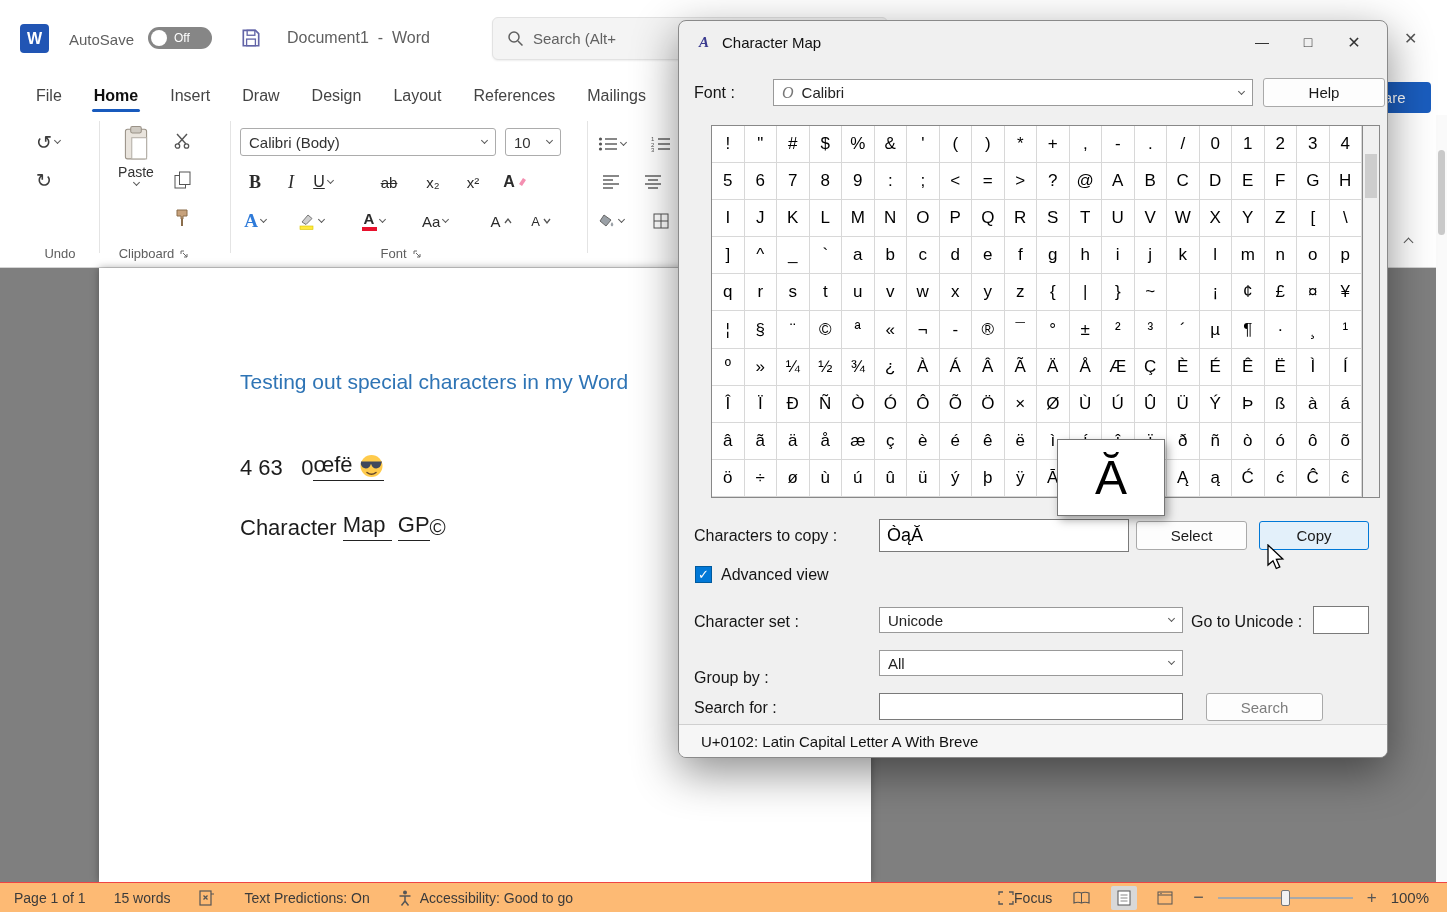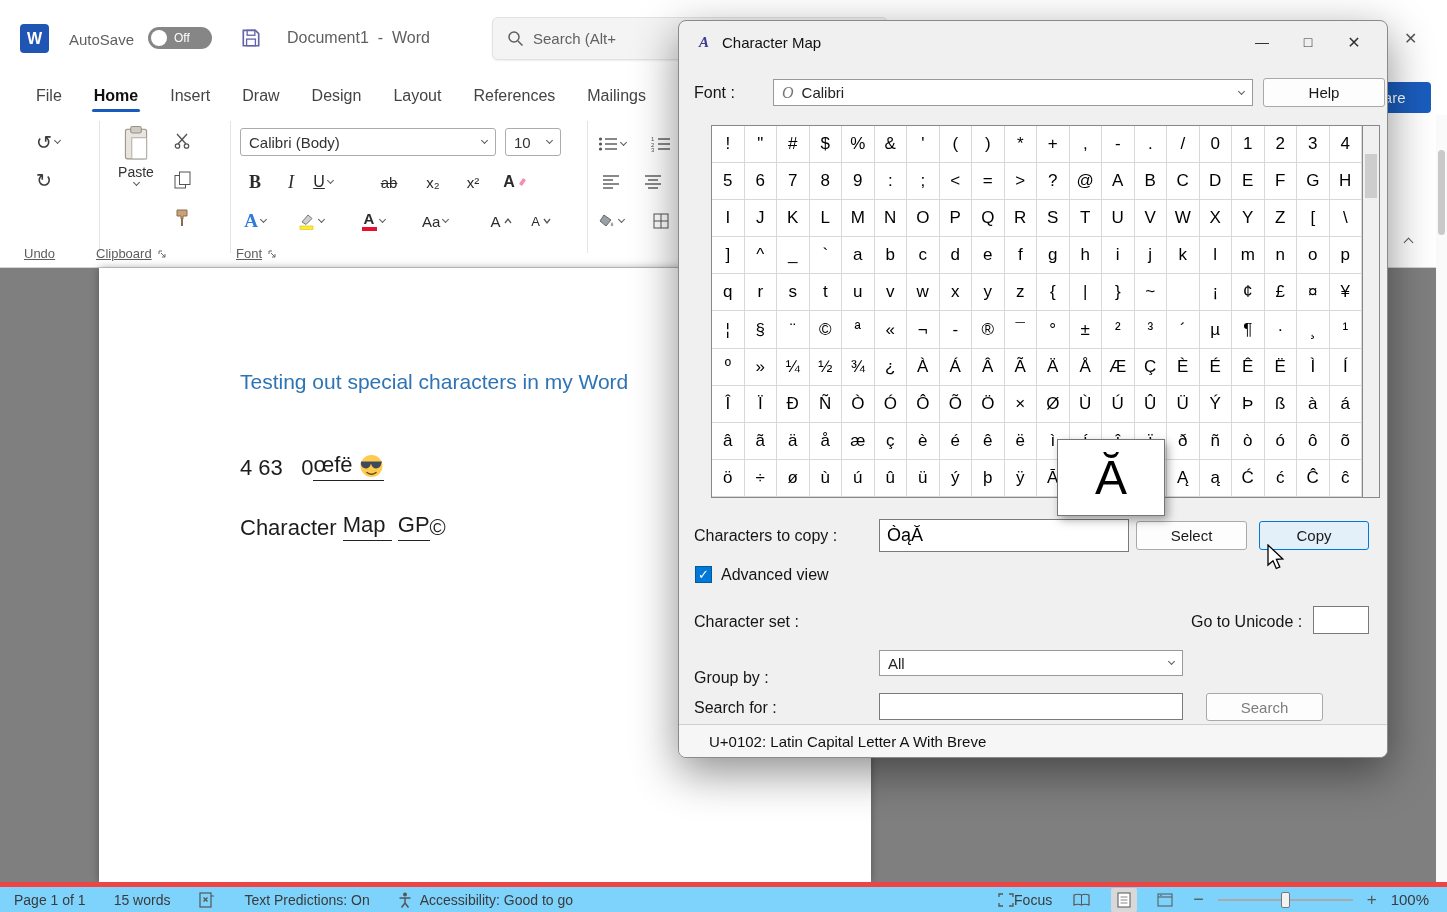--- a/index.html
+++ b/index.html
@@ -30,21 +30,21 @@
     border-radius:2px; background:#185abd; }
   .share-btn { background:#1a5dbe; color:#fff; border-radius:4px; display:flex; align-items:center;
     justify-content:center; font-size:15px; }
 
   
   .ribbon { background:#fff; border-bottom:1px solid #d4d4d4; }
   .vdiv { position:absolute; top:6px; bottom:14px; width:1px; background:#e4e4e4; }
   .ib { display:flex; align-items:center; justify-content:center; gap:3px; color:#3c3c3c; }
   .uglyph { font-size:19px; color:#3c3c3c; font-family:"DejaVu Sans",sans-serif; }
   .glabel { font-size:13px; color:#5e5e5e; text-align:center; display:flex; align-items:center;
-    gap:5px;text-decoration:underline; }
+    justify-content:center; gap:5px; }
   .combo { background:#fff; border:1px solid #acacac; border-radius:3px; font-size:15px; color:#333;
     display:flex; align-items:center; justify-content:space-between; padding:0 8px; }
   .chev { display:inline-block; width:7px; height:7px; border-right:1.6px solid #5a5a5a;
     border-bottom:1.6px solid #5a5a5a; }
   .chev.down { transform:rotate(45deg); margin-top:-3px; }
   .chev.up { transform:rotate(-135deg); margin-top:4px; }
   .chev.sm { width:5px; height:5px; }
   .paste-btn { display:flex; flex-direction:column; align-items:center; gap:3px; font-size:14px; color:#333; }
   .fmt { height:32px; min-width:26px; display:flex; align-items:center; justify-content:center; gap:3px;
     color:#2b2b2b; }
@@ -59,21 +59,21 @@
   .redbar { width:15px; height:4px; background:#e8112d; margin-top:1px; }
 
   
   .doc-area { background:#7f7f7f; }
   .page { background:#fff; box-shadow:0 0 8px rgba(0,0,0,.35); }
   .doc-heading { white-space:pre; font-size:21px; color:#2e74b5; }
   .doc-line { white-space:pre; font-size:22px; color:#1c1c1c; display:flex; align-items:flex-end; }
   .u-line { border-bottom:1.6px solid #222; padding-bottom:2px; }
 
   
-  .statusbar { background:#7dd3fc; border-top:5px solid #ef4444; font-size:14px; color:#3b3b3b; }
+  .statusbar { background:#fdba74; border-top:1px solid #ef4444; font-size:14px; color:#3b3b3b; }
   .sb-group { position:absolute; top:0; height:100%; display:flex; align-items:center; }
   .viewbtn { padding:4px 6px; display:flex; align-items:center; }
   .viewbtn.active { background:#d8d8d8; border-radius:2px; }
   .zoomtrack { position:relative; width:135px; height:16px; }
   .zoomtrack .line { position:absolute; left:0; right:0; top:7px; height:2px; background:#a9a9a9; }
   .zoomtrack .tick { position:absolute; left:50%; top:4px; width:1px; height:8px; background:#8a8a8a; }
   .zoomtrack .thumb { position:absolute; left:calc(50% - 4px); top:0; width:9px; height:16px;
     background:#f2f2f2; border:1px solid #767676; border-radius:2px; }
 
   
@@ -104,21 +104,21 @@
     font-family:"Liberation Sans","DejaVu Sans",sans-serif; }
   .cm-scroll { width:17px; height:373px; border:1px solid #888; border-left:none; background:#f0f0f0;
     position:relative; }
   .cm-thumb { position:absolute; left:2px; top:28px; width:12px; height:44px; background:#cdcdcd; }
   .cm-zoom { position:absolute; left:345px; top:313px; width:108px; height:77px; background:#fff;
     border:1px solid #767676; box-shadow:3px 4px 9px rgba(0,0,0,.35); display:flex; align-items:center;
     justify-content:center; font-size:48px; color:#000; z-index:5; }
   .cm-check { width:17px; height:17px; background:#0078d7; border:1px solid #005a9e; color:#fff;
     font-size:13px; display:flex; align-items:center; justify-content:center; }
   .cm-status { position:absolute; left:0; right:0; bottom:0; height:33px; background:#f6f6f6;
-    border-top:1px solid #cfcfcf; display:flex; align-items:center; padding-left:30px; font-size:15px;
+    border-top:1px solid #cfcfcf; display:flex; align-items:center; padding-left:22px; font-size:15px;
     color:#111; }
   .ot-o { font-family:"Liberation Serif",serif; font-style:italic; color:#777; font-size:16px; }
 </style>
 </head>
 <body>
 
 <div class="screen">
 
   <div class="abs titlebar" style="left:0;top:0;width:1447px;height:80px">
     <div class="abs word-logo" style="left:20px;top:24px">W</div>
@@ -677,20 +677,25 @@
     <div class="abs cm-btn primary" style="left:580px;top:500px;width:110px;height:29px">
       <span>Copy</span>
     </div>
 
     <div class="abs cm-check" style="left:16px;top:545px">
       <span>✓</span>
     </div>
     <span class="abs cm-label" style="left:42px;top:545px">Advanced view</span>
 
     <span class="abs cm-label" style="left:15px;top:592px">Character set :</span>
+    <div class="abs cm-combo" style="left:200px;top:586px;width:304px;height:26px">
+      <span>Unicode</span>
+      <span class="spacer"></span>
+      <span class="chev down sm"></span>
+    </div>
     <span class="abs cm-label" style="left:512px;top:592px">Go to Unicode :</span>
     <input class="abs cm-input" style="left: 634px; top: 585px; width: 56px; height: 28px; font-size: 15px;" value="">
 
     <span class="abs cm-label" style="left:15px;top:648px">Group by :</span>
     <div class="abs cm-combo" style="left:200px;top:629px;width:304px;height:26px">
       <span>All</span>
       <span class="spacer"></span>
       <span class="chev down sm"></span>
     </div>
 

